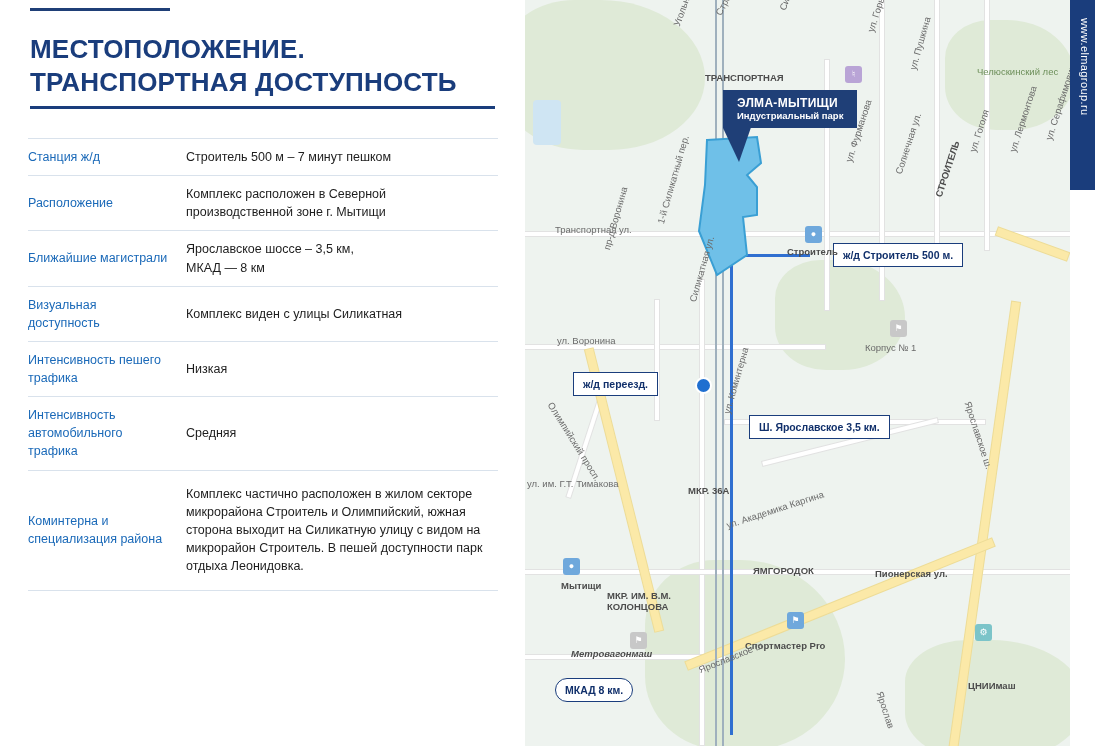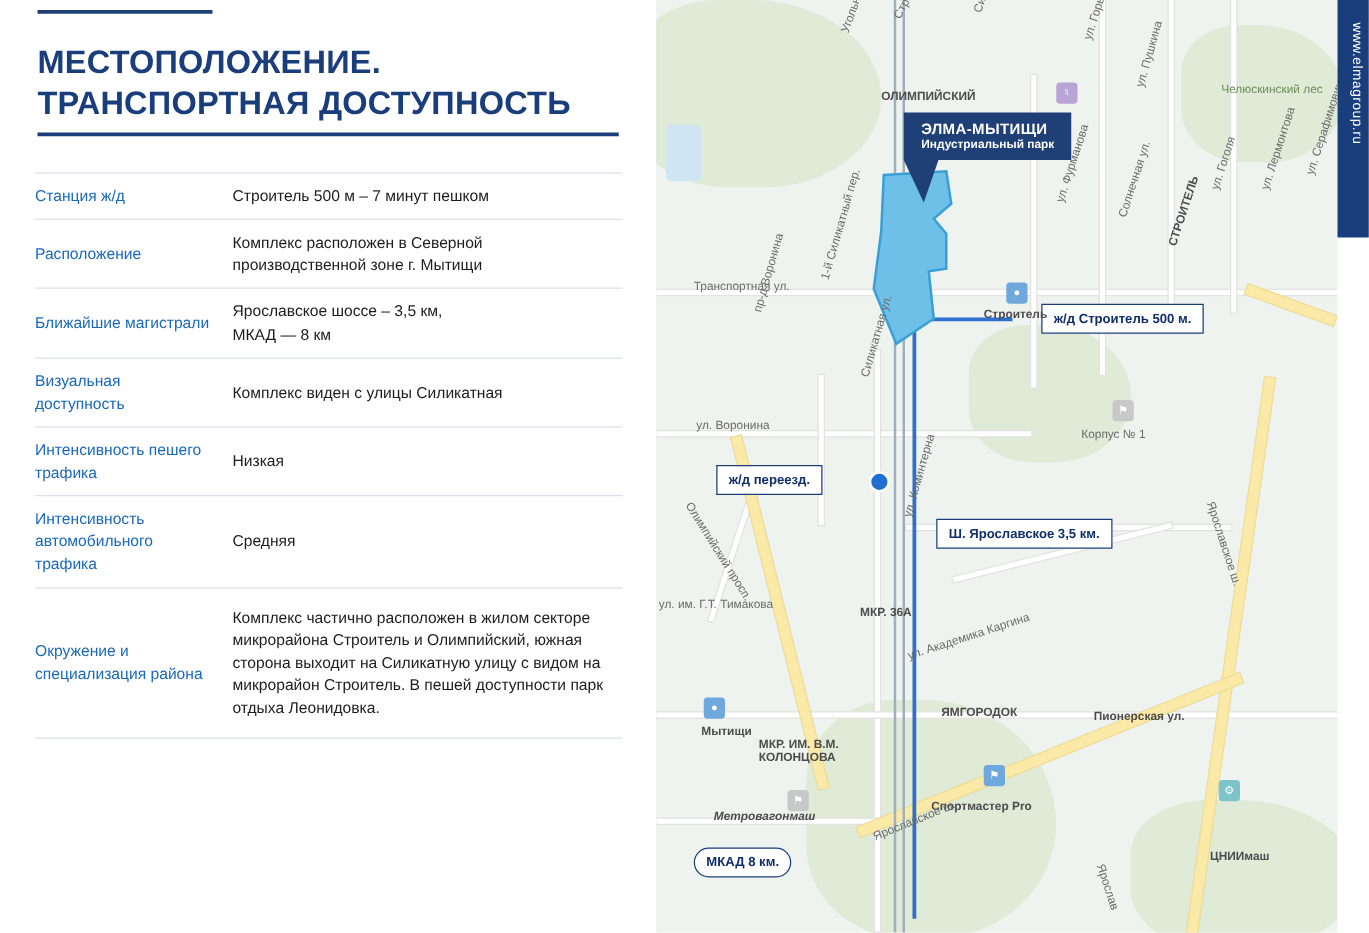--- a/index.html
+++ b/index.html
@@ -248,21 +248,21 @@
         </tr>
         <tr style="height:46px;">
           <td class="label">Интенсивность пешего трафика</td>
           <td class="value">Низкая</td>
         </tr>
         <tr style="height:62px;">
           <td class="label">Интенсивность автомобильного трафика</td>
           <td class="value">Средняя</td>
         </tr>
         <tr style="height:120px;">
-          <td class="label">Окружение и специализация района</td>
+          <td class="label">Коминтерна и специализация района</td>
           <td class="value">Комплекс частично расположен в жилом секторе микрорайона Строитель и Олимпийский, южная сторона выходит на Силикатную улицу с видом на микрорайон Строитель. В пешей доступности парк отдыха Леонидовка.</td>
         </tr>
       </tbody>
     </table>
   </div>
 
   <div class="map">
 
     <div class="map-bg-block" style="left:0;top:0;width:545px;height:746px;background:#eef3ef;"></div>
     <div class="greenarea" style="left:-20px;top:0px;width:200px;height:150px;"></div>
@@ -327,21 +327,21 @@
     <div class="map-label" style="left:188px;top:12px;transform:rotate(-62deg);transform-origin:left top;">Стрелковая ул.</div>
     <div class="map-label" style="left:252px;top:8px;transform:rotate(-70deg);transform-origin:left top;">Силикатная ул.</div>
     <div class="map-label" style="left:146px;top:24px;transform:rotate(-70deg);transform-origin:left top;">Угольная ул.</div>
     <div class="map-label" style="left:340px;top:30px;transform:rotate(-72deg);transform-origin:left top;">ул. Горького</div>
     <div class="map-label" style="left:382px;top:68px;transform:rotate(-74deg);transform-origin:left top;">ул. Пушкина</div>
     <div class="map-label" style="left:318px;top:160px;transform:rotate(-72deg);transform-origin:left top;">ул. Фурманова</div>
     <div class="map-label" style="left:368px;top:172px;transform:rotate(-72deg);transform-origin:left top;">Солнечная ул.</div>
     <div class="map-label" style="left:442px;top:150px;transform:rotate(-72deg);transform-origin:left top;">ул. Гоголя</div>
     <div class="map-label" style="left:482px;top:150px;transform:rotate(-72deg);transform-origin:left top;">ул. Лермонтова</div>
     <div class="map-label" style="left:518px;top:138px;transform:rotate(-72deg);transform-origin:left top;">ул. Серафимовича</div>
-    <div class="map-label dark" style="left:180px;top:72px;">ОЛИМПИЙСКИЙ</div>
+    <div class="map-label dark" style="left:180px;top:72px;">ТРАНСПОРТНАЯ</div>
     <div class="map-label green" style="left:452px;top:66px;">
       <span>Челюскинский лес</span>
     </div>
     <div class="map-label dark" style="left:408px;top:195px;transform:rotate(-72deg);transform-origin:left top;">СТРОИТЕЛЬ</div>
     <div class="map-label" style="left:30px;top:224px;">Транспортная ул.</div>
     <div class="map-label" style="left:130px;top:222px;transform:rotate(-74deg);transform-origin:left top;">1-й Силикатный пер.</div>
     <div class="map-label" style="left:76px;top:248px;transform:rotate(-74deg);transform-origin:left top;">пр-д Воронина</div>
     <div class="map-label" style="left:32px;top:335px;">ул. Воронина</div>
     <div class="map-label" style="left:162px;top:300px;transform:rotate(-74deg);transform-origin:left top;">Силикатная ул.</div>
     <div class="map-label" style="left:196px;top:412px;transform:rotate(-74deg);transform-origin:left top;">ул. Коминтерна</div>

